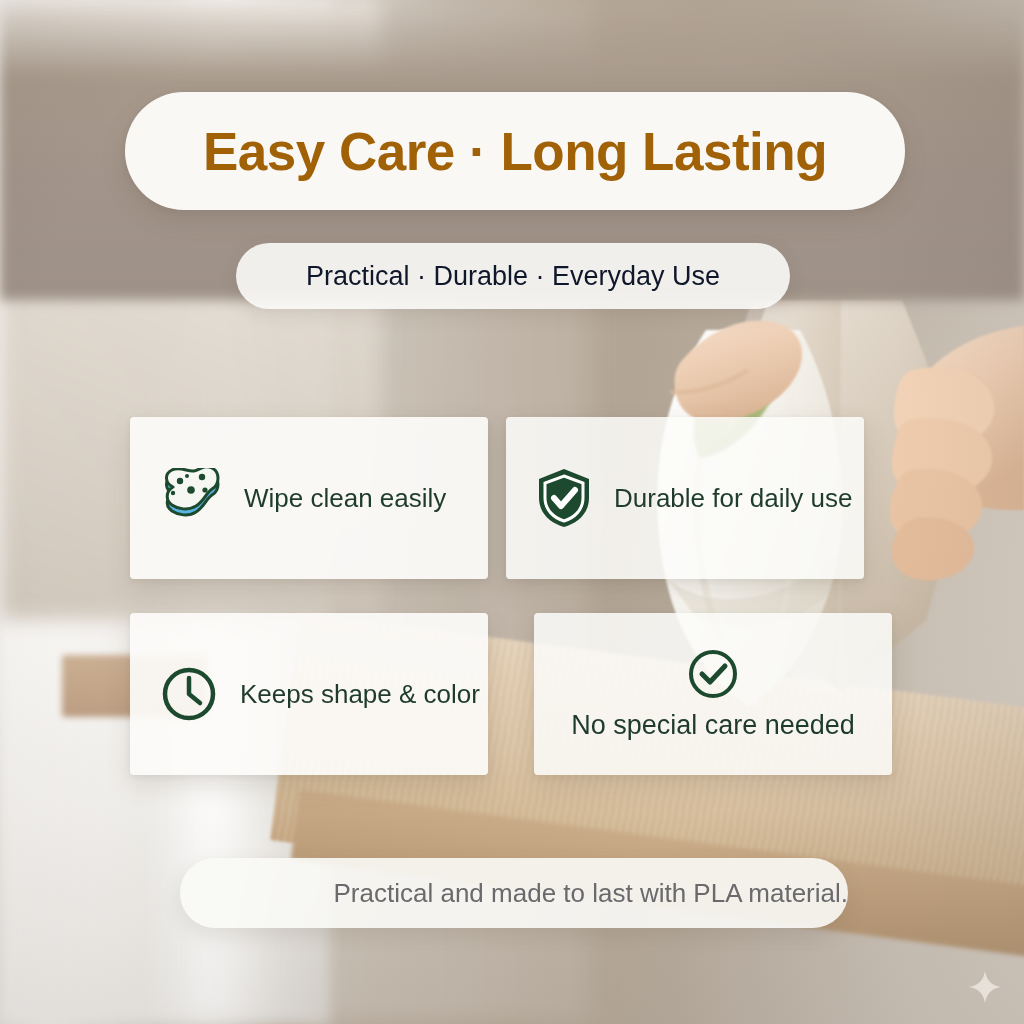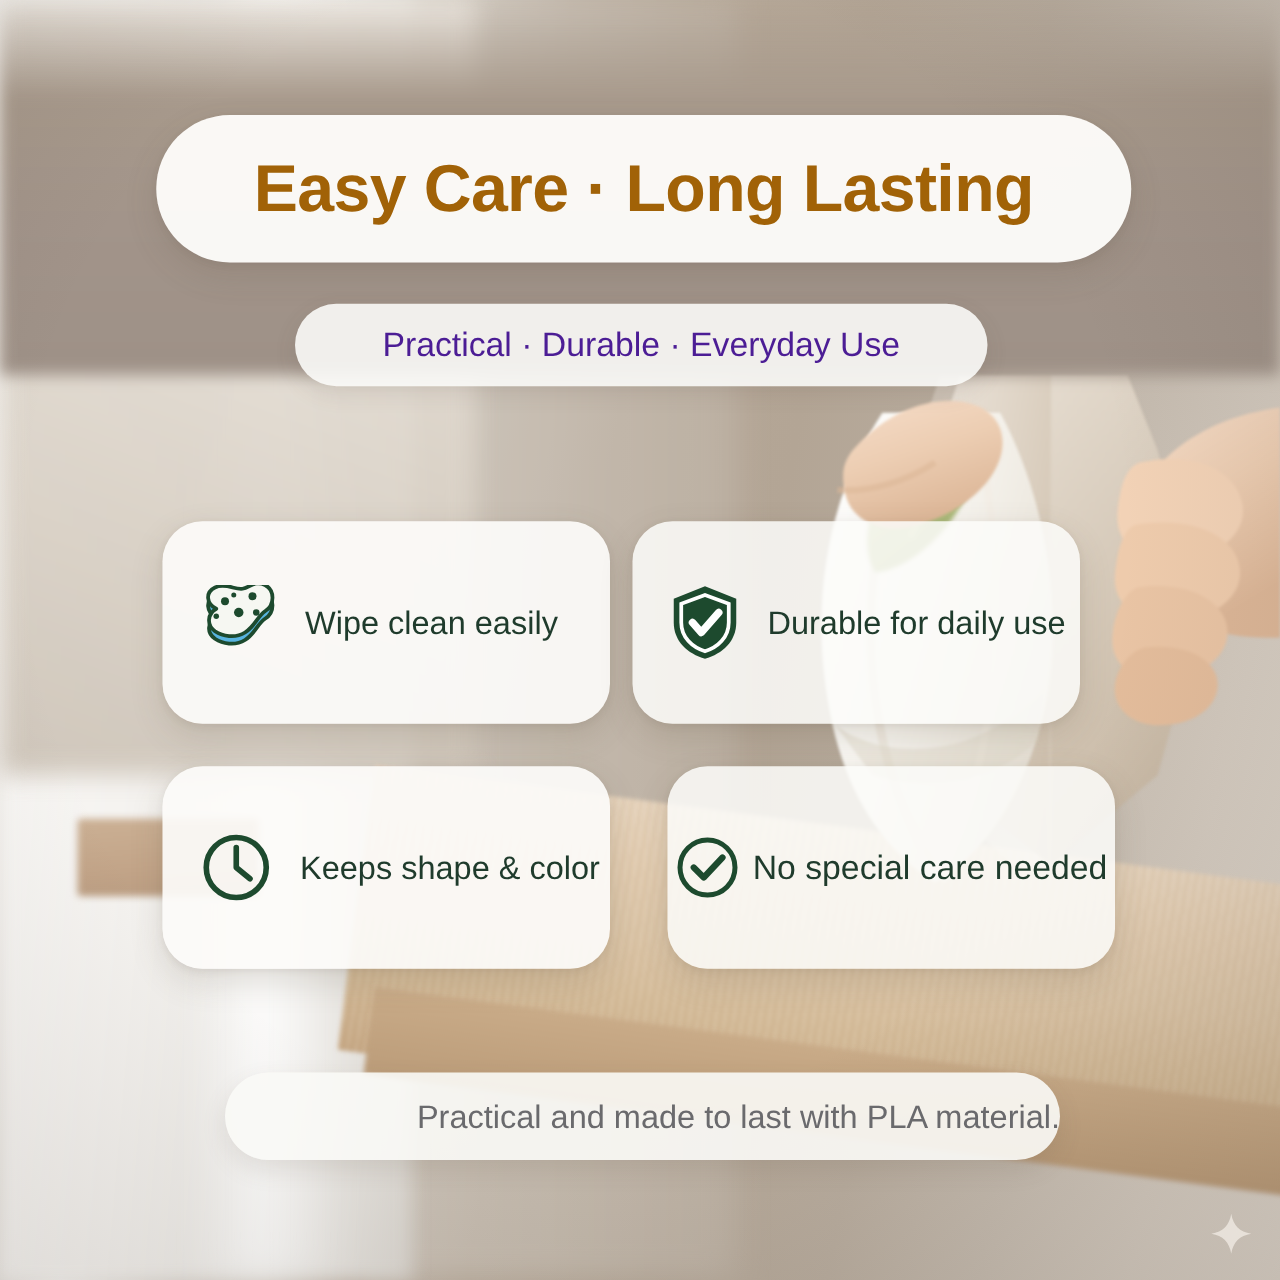--- a/index.html
+++ b/index.html
@@ -147,37 +147,37 @@
 
   #subtitle-pill {
     left: 236px; top: 243px; width: 554px; height: 66px;
     border-radius: 33px;
     justify-content: center;
     background: rgba(250,249,247,0.90);
     box-shadow: 0 6px 18px rgba(92,78,64,0.12);
   }
   #subtitle-pill .txt {
     font-size: 27px;
-    color: #4c1d95;
+    color: #0f172a;
     white-space: nowrap;
   }
 
   .card {
     width: 358px; height: 162px;
-    border-radius: 32px;
+    border-radius: 4px;
     padding: 0 30px;
     gap: 22px;
   }
   #card-1 { left: 130px; top: 417px; }
   #card-2 { left: 506px; top: 417px; background: rgba(252,251,249,0.86); text-align: center; }
   #card-3 { left: 130px; top: 613px; align-items: center; }
   #card-4 {
     left: 534px; top: 613px;
     background: rgba(252,251,249,0.86);
-    flex-direction: row;
+    flex-direction: column;
     justify-content: center;
     gap: 10px;
     padding: 0 20px;
   }
   .card .icon { flex: 0 0 auto; display: block; line-height: 0; }
   .card .label {
     font-size: 26px;
     color: #1f3b2c;
     white-space: nowrap;
   }

